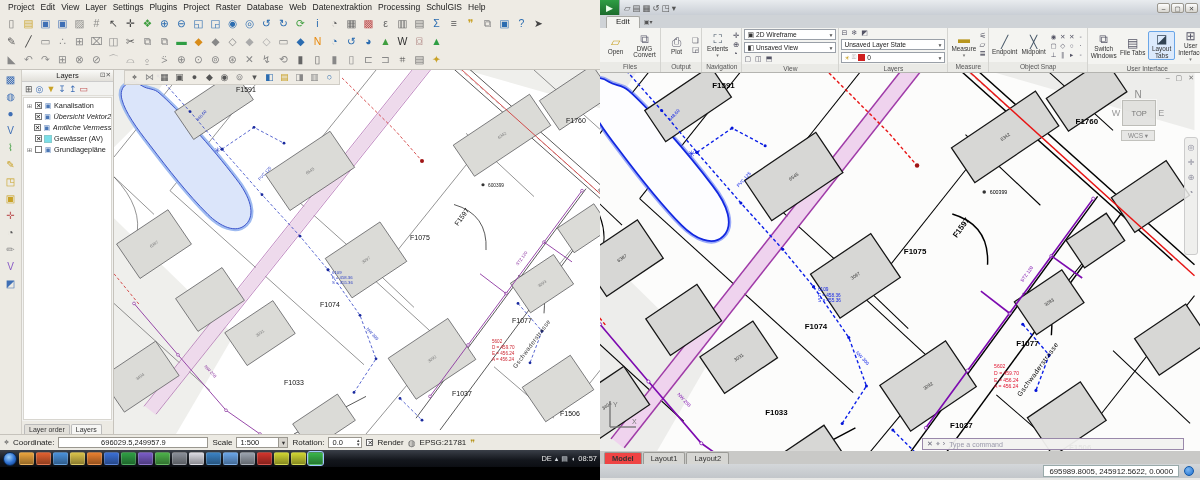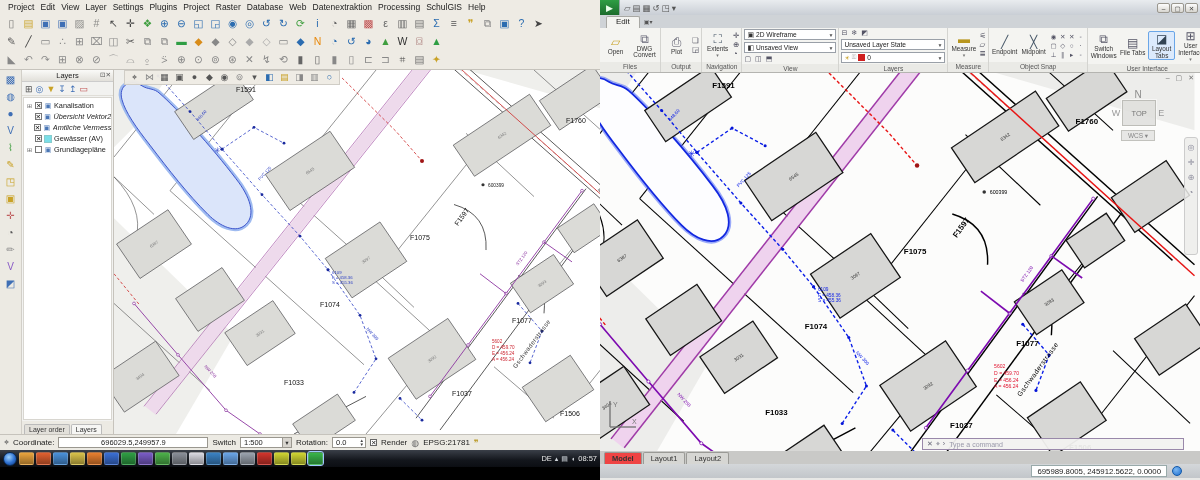--- a/index.html
+++ b/index.html
@@ -72,21 +72,21 @@
   .ddcol{display:flex;flex-direction:column;gap:2px;justify-content:center}
   .dd{height:11px;border:1px solid #9aa0a8;background:#fff;display:flex;align-items:center;font-size:6.6px;color:#222;padding:0 2px;gap:2px;white-space:nowrap}
   .dd .da{margin-left:auto;font-size:5px;color:#555}
   .mini{font-size:7.5px;color:#445;line-height:8px}
   .minicol{display:flex;flex-direction:column;gap:1px}
   .osgrid{display:grid;grid-template-columns:repeat(4,9px);grid-auto-rows:9px;font-size:6.5px;color:#556;text-align:center;line-height:9px}
   .t-canvas{height:378px;position:relative;background:#fcfcfb;overflow:hidden}
   .t-ltabs{height:13px;background:#c9c9c7;display:flex;align-items:flex-end;padding-left:4px;gap:1px}
   .ltab{font-size:7.5px;padding:1px 7px;border:1px solid #9a9a96;border-bottom:none;background:#d6d6d3;color:#333;border-radius:2px 2px 0 0}
   .ltab.act{background:#ef4444;font-weight:bold}
-  .t-status{height:14px;background:linear-gradient(#d4d7da,#c2c6ca);display:flex;align-items:center;justify-content:flex-end;gap:5px;padding:0 18px;font-size:7.8px;color:#222}
+  .t-status{height:14px;background:linear-gradient(#d4d7da,#c2c6ca);display:flex;align-items:center;justify-content:flex-end;gap:5px;padding:0 6px;font-size:7.8px;color:#222}
   .t-coords{background:#fff;border:1px solid #9aa;padding:0 5px;height:12px;line-height:11px}
   .bluedot{width:10px;height:10px;border-radius:50%;background:radial-gradient(circle at 38% 32%,#7db8f2,#1f6fd0);border:1px solid #1158a8}
   .viewcube{position:absolute;right:34px;top:16px;width:56px;text-align:center;color:#9a9a9a;z-index:4}
   .vc-n{font-size:10px;color:#8c8c8c}
   .vc-mid{display:flex;align-items:center;gap:2px;justify-content:center}
   .vc-face{width:34px;height:26px;background:rgba(222,222,220,.85);border:1px solid #bdbdb8;font-size:7.5px;color:#777;display:flex;align-items:center;justify-content:center;box-shadow:0 0 0 1px rgba(255,255,255,.5)}
   .vc-side{font-size:9px;color:#9a9a9a}
   .wcs{margin:4px auto 0;width:34px;height:11px;background:rgba(228,228,226,.9);border:1px solid #c2c2bd;font-size:6.5px;color:#888;line-height:10px}
   .navbar{position:absolute;right:2px;top:64px;width:14px;height:118px;background:rgba(236,236,234,.85);border:1px solid #ccc;border-radius:3px;display:flex;flex-direction:column;align-items:center;gap:6px;padding-top:5px;font-size:8px;color:#889;z-index:4}
   .canv-winbtns{position:absolute;top:1px;right:4px;font-size:7px;color:#777;letter-spacing:2px;z-index:4}
@@ -486,21 +486,21 @@
               <text x="84" y="52" class="ml-pipe-blue" transform="rotate(-48 84 52)">448.60</text>
               <text x="100" y="84" class="ml-sym">✳</text>
             </g>
           </svg>
       </div>
     </div>
     <div class="q-status">
       <span style="font-size:9px;color:#555">⌖</span>
       <span>Coordinate:</span>
       <span class="coordbox">696029.5,249957.9</span>
-      <span>Switch</span>
+      <span>Scale</span>
       <span class="combo" style="width:52px">
         <span>1:500</span>
           <span class="arr" style="margin-left:auto">▼</span>
       </span>
       <span>Rotation:</span>
       <span class="spin">
         <span>0.0</span>
           <span class="ud">▲<br>▼</span>
       </span>
       <span class="chk">✕</span>

